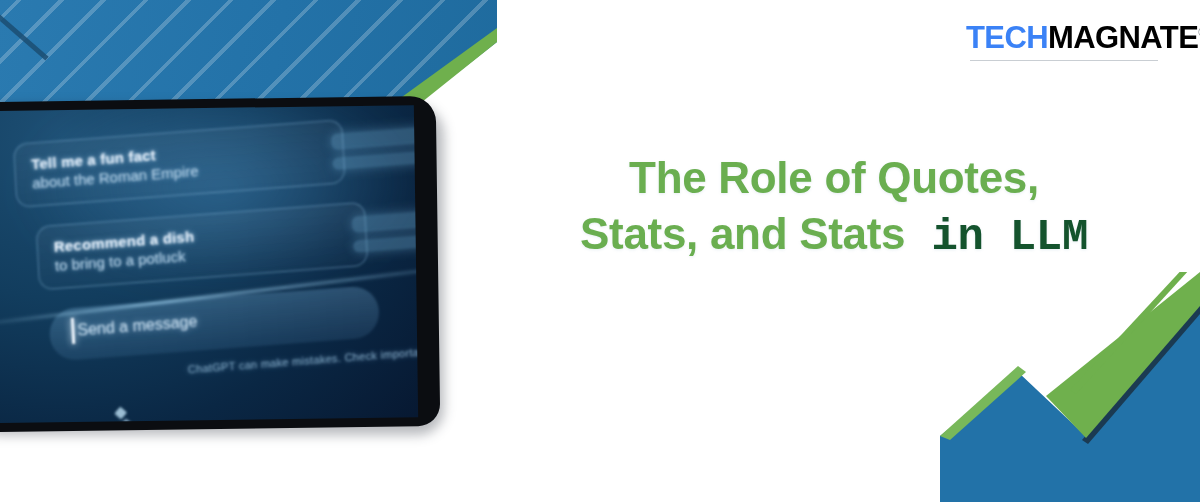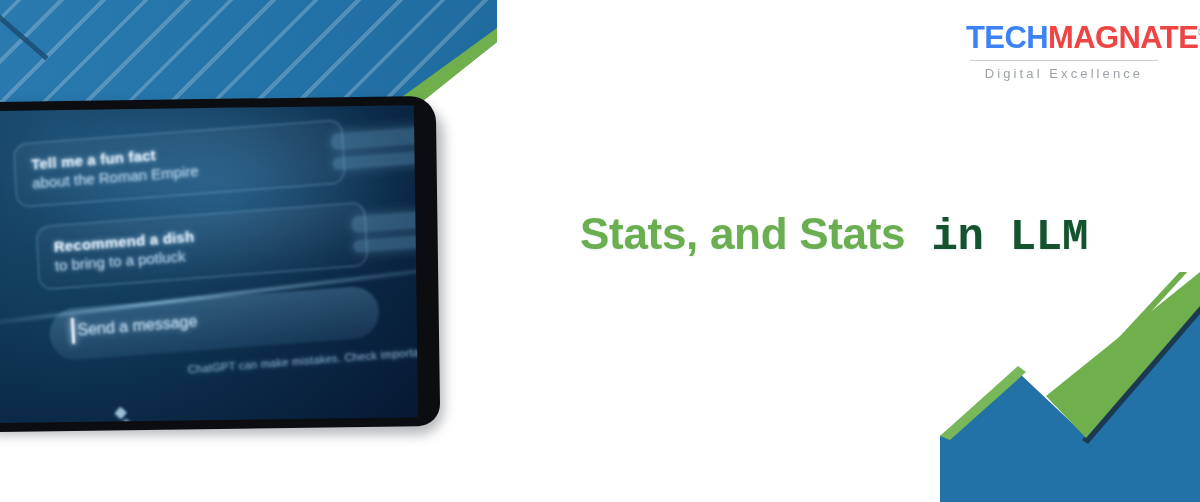--- a/index.html
+++ b/index.html
@@ -230,21 +230,21 @@
   }
   .logo-word {
     font-family: "Liberation Sans", sans-serif;
     font-size: 31px;
     font-weight: bold;
     letter-spacing: -0.6px;
     line-height: 1;
     white-space: nowrap;
   }
   .logo-tech { color: #3b82f6; }
-  .logo-magnate { color: #ef4444; margin-top: 48px; }
+  .logo-magnate { color: #000000; margin-top: 48px; }
   .logo-reg {
     color: #8d9399;
     font-size: 13px;
     vertical-align: super;
     font-weight: normal;
     letter-spacing: 0;
   }
   .logo-rule {
     height: 1px;
     background: #c9ced3;
@@ -316,25 +316,24 @@
           <div class="screen-icon"></div>
           <div class="screen-icon b"></div>
         </div>
       </div>
     </div>
   </div>
 
   <div class="logo">
     <div class="logo-word"><span class="logo-tech">TECH</span><span class="logo-magnate">MAGNATE</span><span class="logo-reg">®</span></div>
     <div class="logo-rule"></div>
-    <div class="logo-tag">Digital Excellence</div>
   </div>
 
   <div class="headline">
-    <br>
+    <span class="hl-green">The Role of Quotes,</span><br>
     <span class="hl-green">Stats, and Stats</span><span class="hl-blue"> in LLM</span><br>
   </div>
 
   <div class="br-shape">
     <div class="br-blue"></div>
     <div class="br-darkedge"></div>
     <div class="br-green"></div>
     <div class="br-greenline"></div>
     <div class="br-greenpeak"></div>
   </div>

